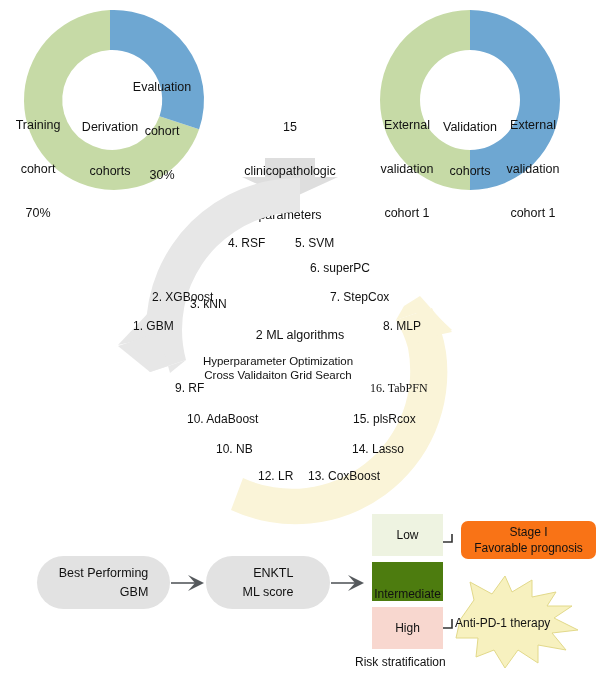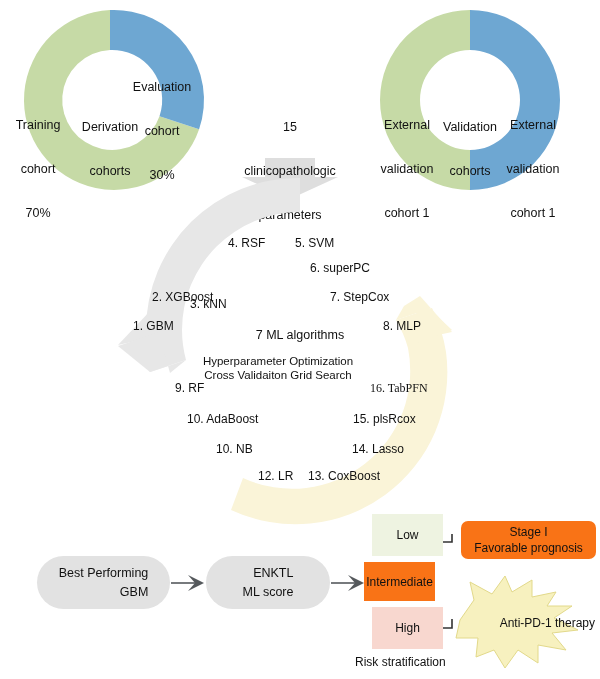--- a/index.html
+++ b/index.html
@@ -15,21 +15,21 @@
   .mid-title{position:absolute;font-size:12.5px;color:#111;white-space:nowrap;text-align:center;}
   .mid-sub{position:absolute;font-size:11.5px;color:#111;white-space:nowrap;text-align:center;line-height:1.22;}
   .pill{position:absolute;background:#e2e2e2;border-radius:999px;display:flex;
         align-items:center;justify-content:center;text-align:right;
         font-size:12.5px;color:#111;line-height:1.5;}
   .riskbox{position:absolute;display:flex;align-items:center;justify-content:center;
            font-size:12px;color:#111;}
   .callout{position:absolute;background:#f97316;border-radius:7px;display:flex;
            align-items:center;justify-content:center;text-align:center;
            font-size:12px;color:#111;line-height:1.35;}
-  .burst-label{position:absolute;font-size:12px;color:#111;white-space:nowrap;text-align:right;}
+  .burst-label{position:absolute;font-size:12px;color:#111;white-space:nowrap;text-align:left;}
   .risk-caption{position:absolute;font-size:12px;color:#111;white-space:nowrap;}
 </style>
 </head>
 <body>
 
 <div class="fig">
 
   <svg class="layer">
 
     <g>
@@ -122,21 +122,21 @@
   <div class="algo" style="left:383px;top:319px;">8. MLP</div>
   <div class="algo" style="left:175px;top:381px;">9. RF</div>
   <div class="algo" style="left:187px;top:412px;">10. AdaBoost</div>
   <div class="algo" style="left:216px;top:442px;">10. NB</div>
   <div class="algo" style="left:258px;top:469px;">12. LR</div>
   <div class="algo" style="left:308px;top:469px;">13. CoxBoost</div>
   <div class="algo" style="left:352px;top:442px;">14. Lasso</div>
   <div class="algo" style="left:353px;top:412px;">15. plsRcox</div>
   <div class="algo" style="left:370px;top:381px;font-family:Liberation Serif, serif;">16. TabPFN</div>
 
-  <div class="mid-title" style="left:0;top:328px;width:600px;">7 ML algorithms</div>
+  <div class="mid-title" style="left:0;top:328px;width:600px;">2 ML algorithms</div>
   <div class="mid-sub" style="left:0;top:354px;width:556px;">
     <div>Hyperparameter Optimization</div>
     <div>Cross Validaiton Grid Search</div>
   </div>
 
   <div class="pill" style="left:37px;top:556px;width:133px;height:53px;">
     <div>
       <div>Best Performing</div>
       <div>GBM</div>
     </div>
@@ -164,21 +164,21 @@
 
     <path d="M 460 620 L 474 600 L 470 582 L 492 594 L 505 576 L 512 592 L 532 580
              L 532 597 L 556 592 L 547 606 L 572 606 L 554 618 L 578 630 L 552 633
              L 566 650 L 538 645 L 538 663 L 518 650 L 505 668 L 494 650 L 476 657
              L 478 638 L 456 638 Z" fill="#f7f1bf" stroke="#e2d98a" stroke-width="1"></path>
   </svg>
 
   <div class="riskbox" style="left:372px;top:514px;background:#eef3e1;width:71px;height:42px;">
     <span>Low</span>
   </div>
-  <div class="riskbox" style="left:364px;top:562px;background:#f97316;width:71px;height:39px;">
+  <div class="riskbox" style="left:372px;top:562px;background:#4d7c0f;width:71px;height:39px;align-items:flex-end;">
     <span>Intermediate</span>
   </div>
   <div class="riskbox" style="left:372px;top:607px;background:#f8d7cf;width:71px;height:42px;">
     <span>High</span>
   </div>
 
   <div class="callout" style="left:461px;top:521px;width:135px;height:38px;">
     <div>
       <div>Stage I</div>
       <div>Favorable prognosis</div>

